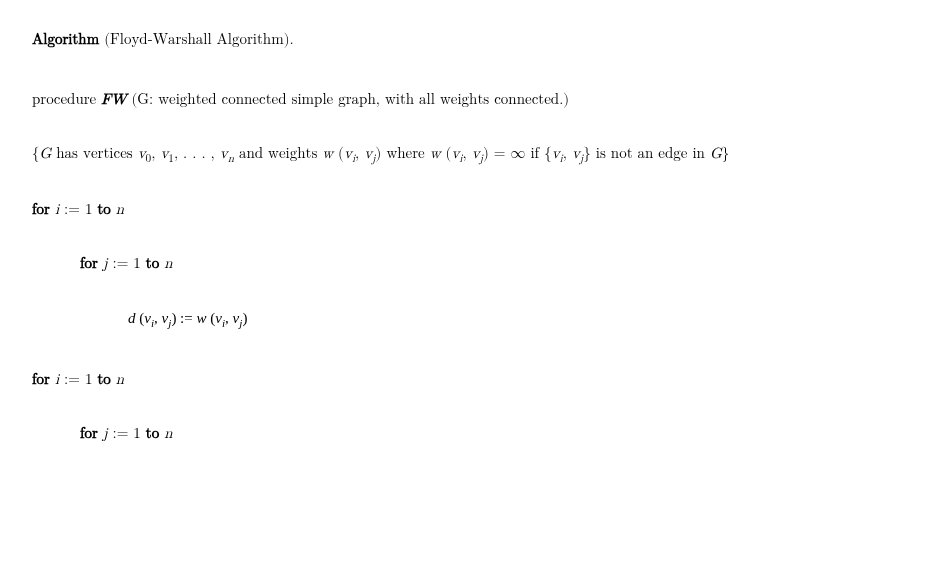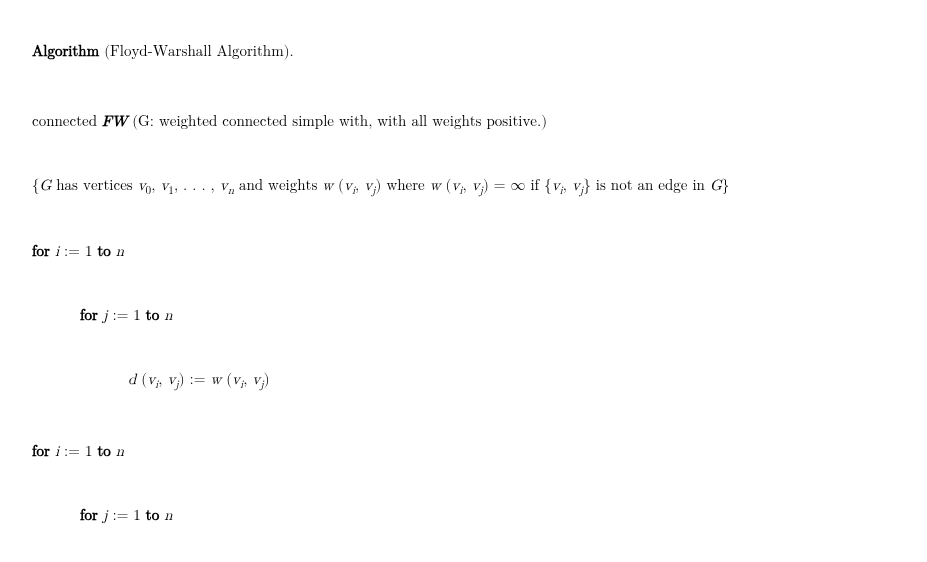--- a/index.html
+++ b/index.html
@@ -11,45 +11,44 @@
       width: 927px;
       min-height: 562px;
       padding: 28px 32px 28px 32px;
     }
     .algorithm-block {
       line-height: 1.6;
     }
     .line {
       display: block;
       margin-bottom: 2px;
-      margin-top: 12px;
     }
     .indent1 { padding-left: 48px; }
-    .indent2 { padding-left: 96px; }
+    .indent2 { padding-left: 96px; font-family: Liberation Serif, serif; }
     .indent3 { padding-left: 144px; }
     .section-gap { margin-top: 10px; display: block; }
     .small-gap { margin-top: 4px; display: block; }
     sub { font-size: 0.75em; }
   </style>
 </head>
 <body>
 
 <div class="algorithm-block">
 
   <span class="line">
     <strong>Algorithm</strong>
     <span> (Floyd-Warshall Algorithm).</span>
   </span>
 
   <span class="line section-gap">&nbsp;</span>
 
   <span class="line">
-    <span>connected </span>
+    <span>procedure </span>
     <strong><em>FW</em></strong>
-    <span>(G: weighted connected simple with, with all weights positive.)</span>
+    <span>(G: weighted connected simple graph, with all weights connected.)</span>
   </span>
 
   <span class="line small-gap">&nbsp;</span>
 
   <span class="line">
     <span>{<em>G</em> has vertices <em>v</em><sub>0</sub>, <em>v</em><sub>1</sub>, . . . , <em>v<sub>n</sub></em> and weights <em>w</em> (<em>v<sub>i</sub></em>, <em>v<sub>j</sub></em>) where <em>w</em> (<em>v<sub>i</sub></em>, <em>v<sub>j</sub></em>) = ∞ if {<em>v<sub>i</sub></em>, <em>v<sub>j</sub></em>} is not an edge in <em>G</em>}</span>
   </span>
 
   <span class="line small-gap">&nbsp;</span>
 

